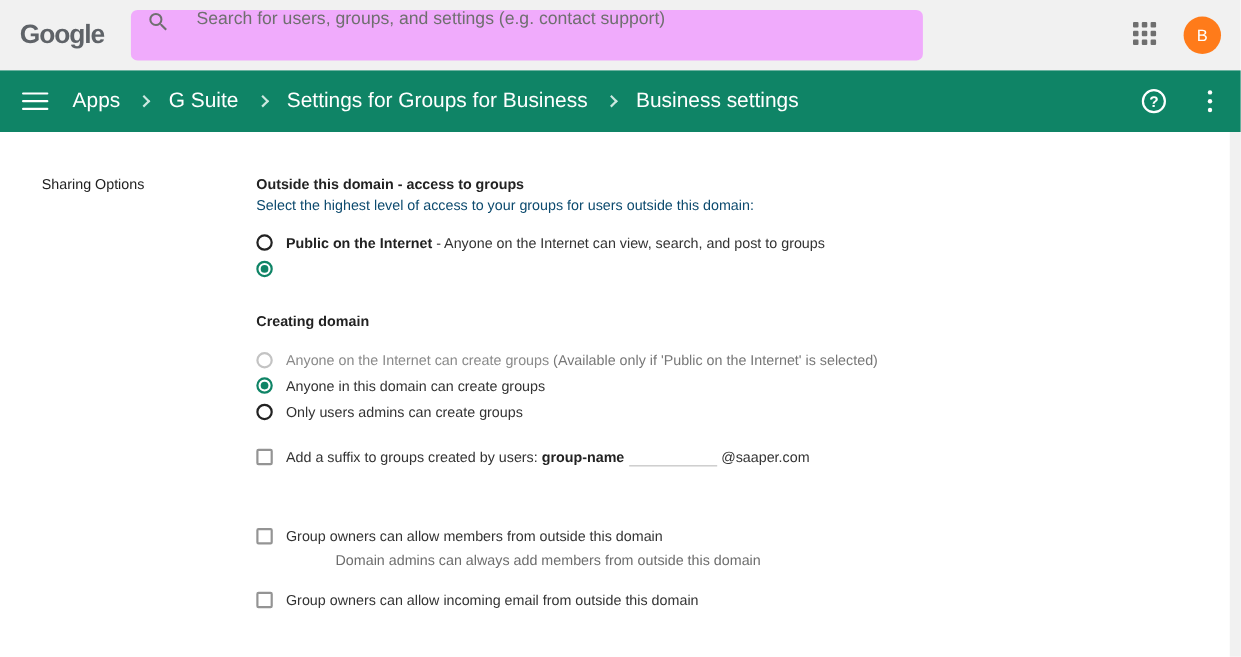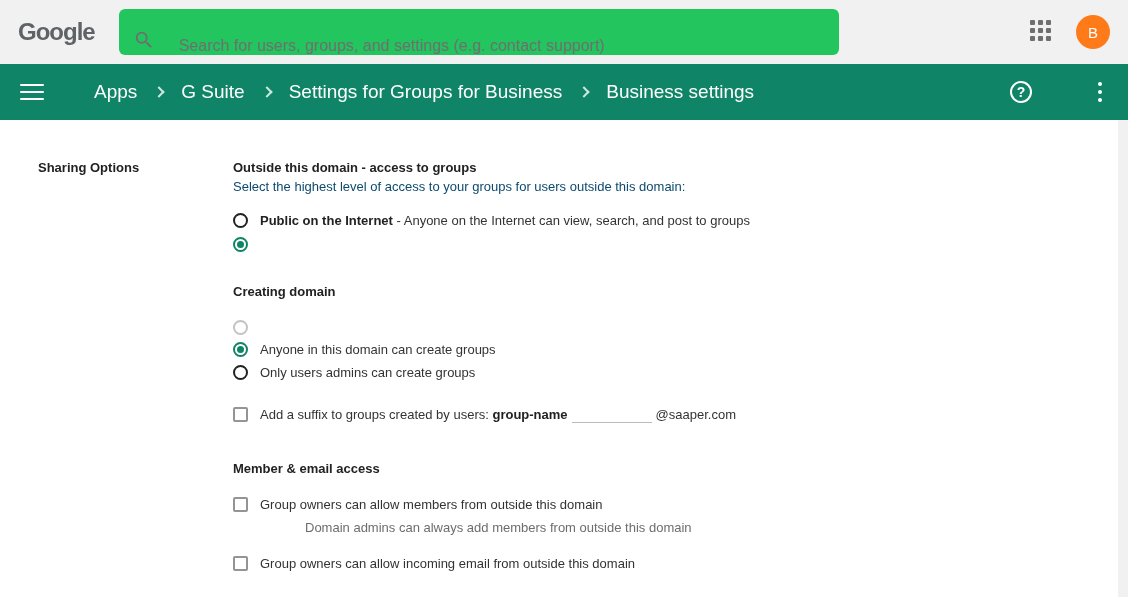--- a/index.html
+++ b/index.html
@@ -18,24 +18,24 @@
     font-size: 24px;
     letter-spacing: -1px;
     color: #5f6368;
     font-weight: 600;
     margin-right: 24px;
     user-select: none;
   }
   .search-wrap {
     flex: 0 0 720px;
     height: 46px;
-    background: #22c55e;
+    background: #f0abfc;
     border-radius: 6px;
     display: flex;
-    align-items: flex-end;
+    align-items: flex-start;
     padding: 0 14px;
   }
   .search-icon svg { width: 22px; height: 22px; fill: #6f6f6f; }
   .search-input {
     flex: 1;
     border: none;
     background: transparent;
     font-size: 16px;
     color: #555;
     margin-left: 24px;
@@ -63,40 +63,39 @@
 
   
   .greenbar {
     height: 56px;
     background: #0f8466;
     color: #fff;
     display: flex;
     align-items: center;
     padding: 0 12px 0 20px;
     font-size: 19px;
-    gap: 28px;
   }
   .hamburger { width: 24px; height: 24px; margin-right: 22px; cursor: pointer; display:flex; flex-direction:column; justify-content:center; gap:5px; }
   .hamburger span { display:block; height:2px; background:#fff; border-radius:1px; }
   .crumbs { display: flex; align-items: center; gap: 18px; flex: 1; }
   .crumb { color: #fff; text-decoration: none; cursor: pointer; }
   .crumb.current { cursor: default; }
   .chev { width: 8px; height: 8px; border-right: 2px solid #cce8e0; border-bottom: 2px solid #cce8e0; transform: rotate(-45deg); }
   .help-icon {
     width: 22px; height: 22px; border: 2px solid #fff; border-radius: 50%;
     display:flex; align-items:center; justify-content:center;
     font-size: 14px; font-weight: 700; margin-right: 28px; cursor:pointer;
   }
   .overflow-icon { width: 24px; display:flex; flex-direction:column; align-items:center; gap:4px; cursor:pointer; margin-right:4px; }
   .overflow-icon span { width:4px; height:4px; background:#fff; border-radius:50%; }
 
   
   .page { display:flex; padding: 40px 0 0 38px; position:relative; height: calc(597px - 64px - 56px); }
   .left-col { width: 195px; }
-  .left-col h4 { font-size: 13px; font-weight: 700; color:#222; }
+  .left-col h4 { font-size: 13px; font-weight: 400; color:#222; }
   .right-col { flex:1; padding-right: 41px; font-size: 13px; color:#333; }
   .sec-title { font-weight: 700; color:#222; margin-bottom: 4px; font-size: 13px; }
   .sec-sub { color:#0c4a6e; margin-bottom: 18px; }
   .option-row { display:flex; align-items:flex-start; gap: 12px; margin-bottom: 6px; line-height: 1.35; }
   .option-row.disabled { color:#8a8a8a; }
   .option-row .radio, .option-row .check { flex: 0 0 15px; margin-top: 1px; cursor:pointer; }
   .radio { width:15px; height:15px; border:2px solid #222; border-radius:50%; display:flex; align-items:center; justify-content:center; }
   .radio.disabled { border-color:#c3c3c3; }
   .radio.green { border-color:#0f8466; }
   .radio .dot { width:7px; height:7px; border-radius:50%; }
@@ -188,20 +187,23 @@
         </div>
     </div>
 
     <div class="block-gap"></div>
 
     <div class="sec-title">Creating domain</div>
     <div style="height:16px"></div>
 
     <div class="option-row disabled">
       <div class="radio disabled"></div>
+      <div>
+        <span>Anyone on the Internet can create groups</span><span class="muted"> (Available only if 'Public on the Internet' is selected)</span>
+      </div>
     </div>
     <div class="option-row">
       <div class="radio green">
           <div class="dot"></div>
         </div>
       <div>Anyone in this domain can create groups</div>
     </div>
     <div class="option-row">
       <div class="radio"></div>
       <div>Only users admins can create groups</div>
@@ -212,21 +214,20 @@
     <div class="option-row">
       <div class="check"></div>
       <div>
         <span>Add a suffix to groups created by users: </span><span class="strong">group-name</span><input class="input-inline" type="text" style=""><span>@saaper.com</span>
       </div>
     </div>
 
     <div class="block-gap"></div>
     <div style="height:6px"></div>
 
-    <div class="sec-title">Member &amp; email access</div>
     <div style="height:16px"></div>
 
     <div class="option-row">
       <div class="check"></div>
       <div>Group owners can allow members from outside this domain</div>
     </div>
     <div class="indent-note">Domain admins can always add members from outside this domain</div>
 
     <div style="height:20px"></div>
 

